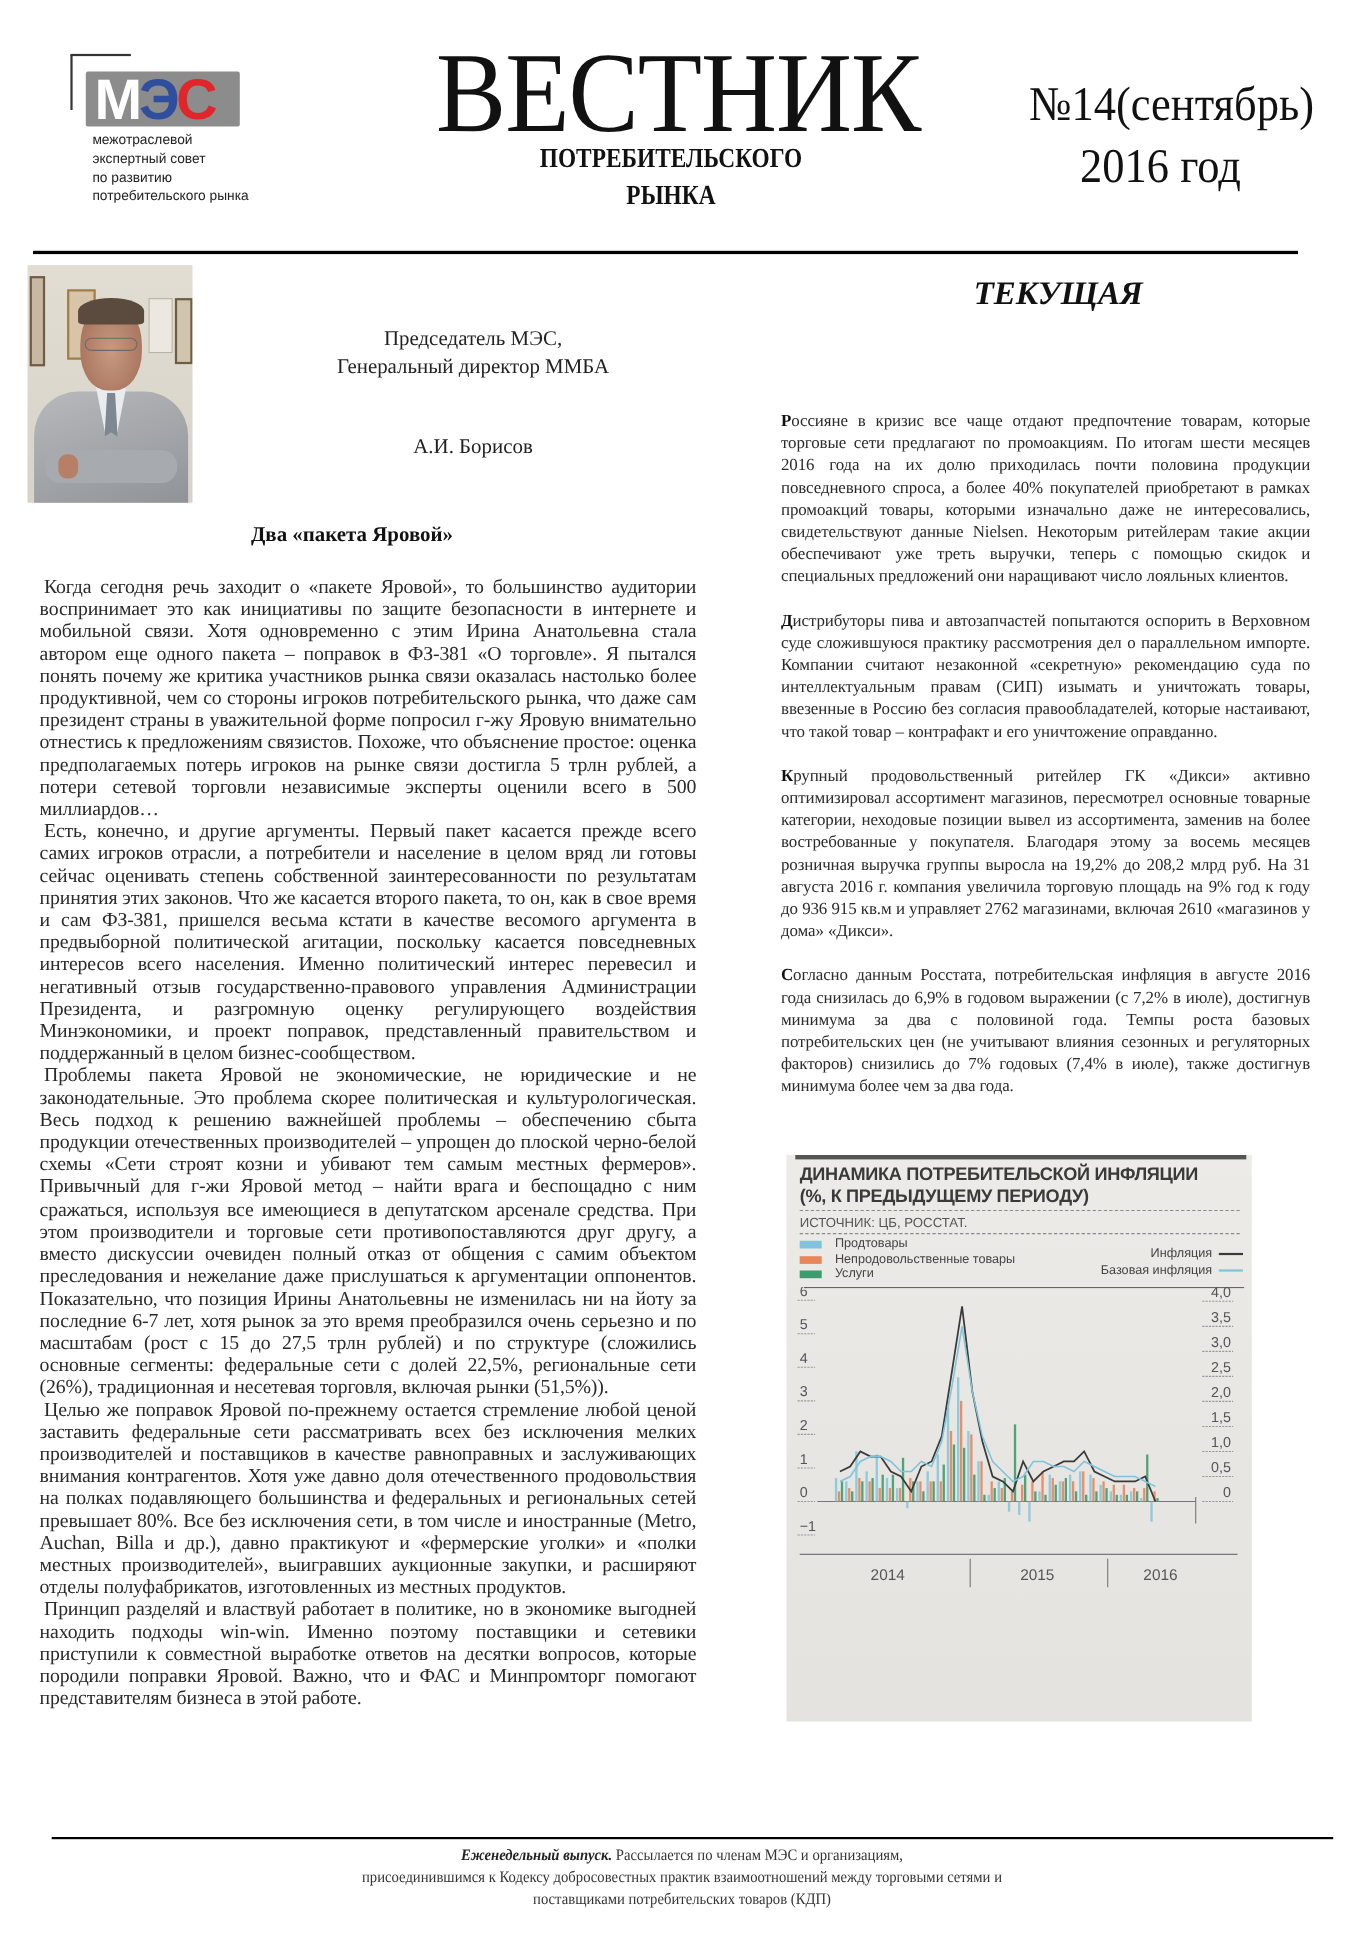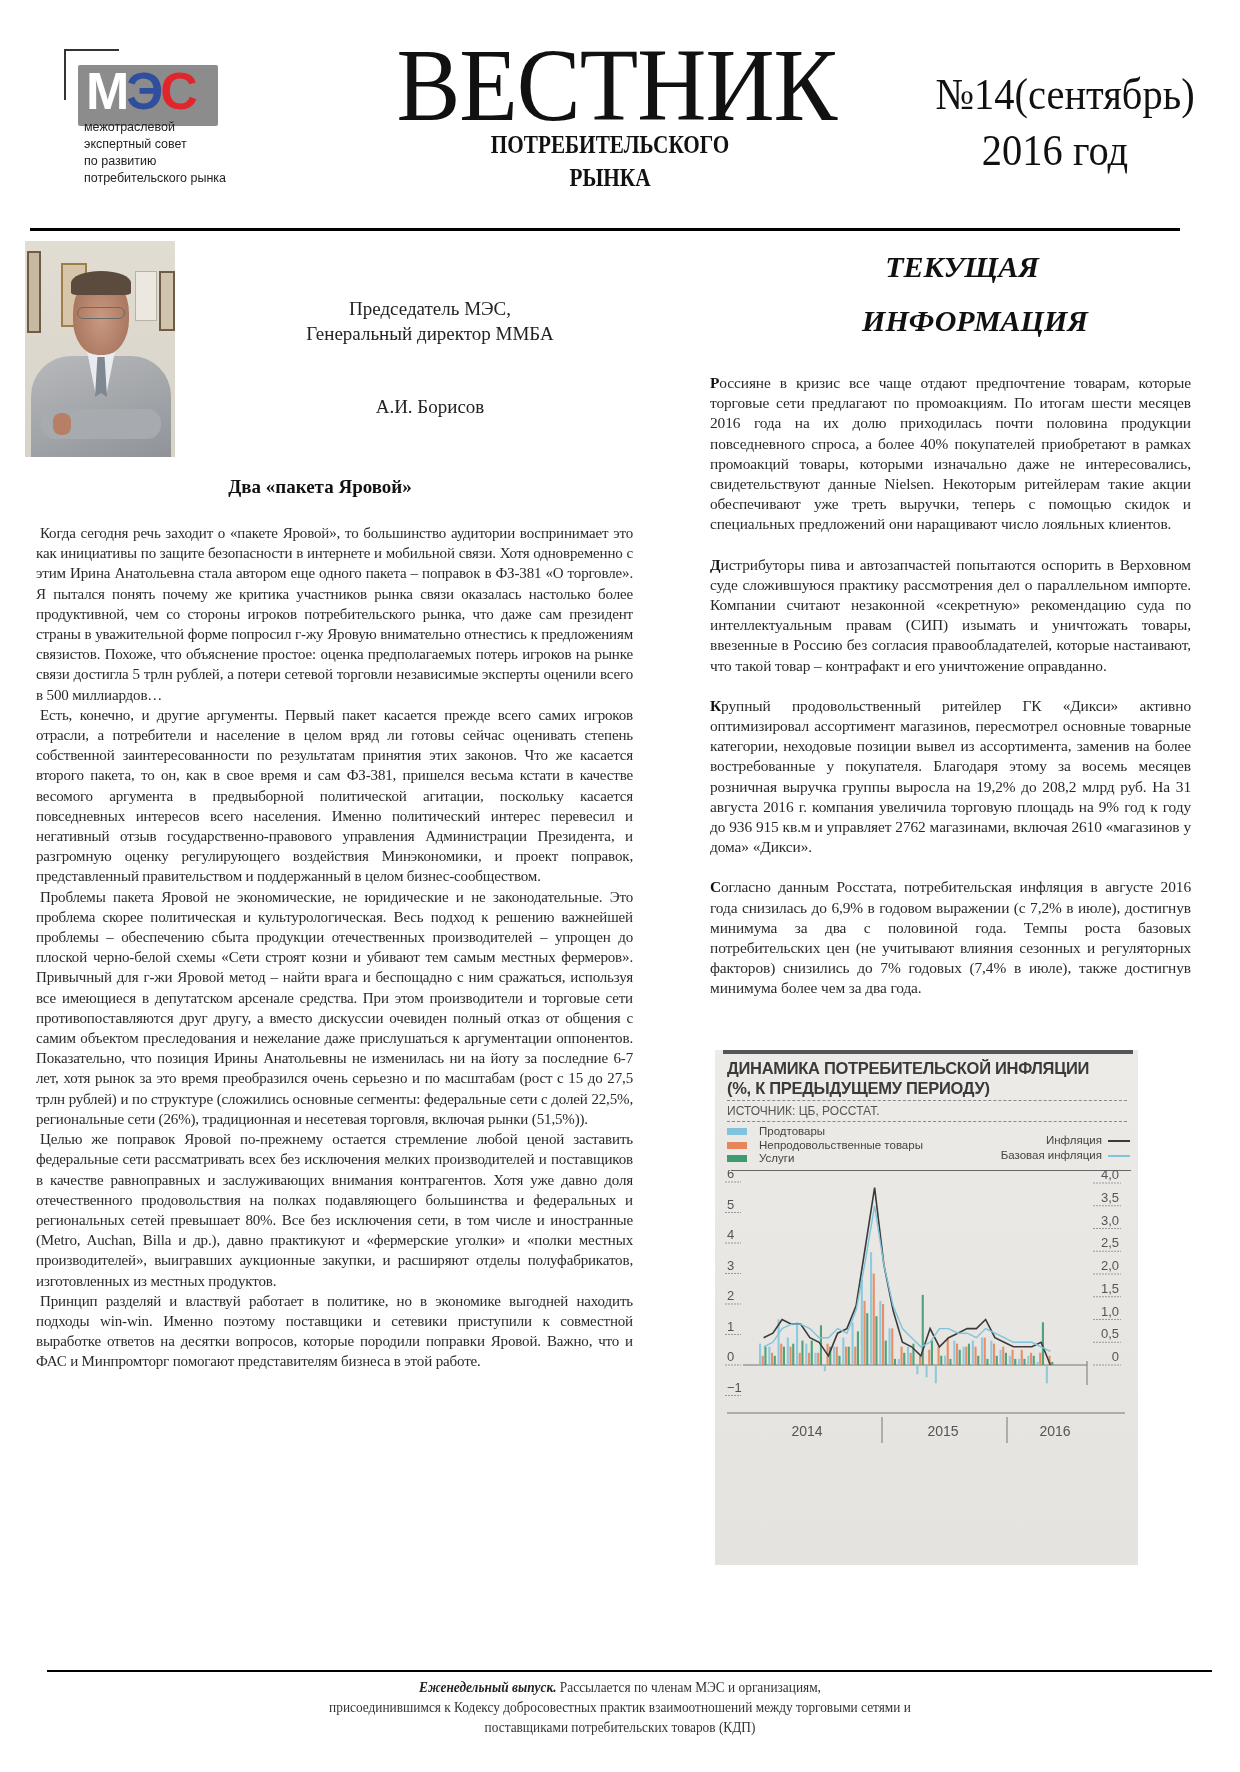--- a/index.html
+++ b/index.html
@@ -2,21 +2,21 @@
 <html><head>
 <meta charset="utf-8">
 <style>
   * { box-sizing: border-box; margin: 0; padding: 0; }
   html, body { width: 1240px; height: 1772px; background: #ffffff; overflow: hidden; }
   body { position: relative; font-family: "Liberation Serif", "DejaVu Serif", serif; color: #1a1a1a; }
 
   
   .logo-corner-v { position: absolute; left: 64px; top: 50px; width: 2px; height: 50px; background: #333; }
   .logo-corner-h { position: absolute; left: 64px; top: 49px; width: 55px; height: 2px; background: #333; }
-  .logo-box { position: absolute; left: 78px; top: 65px; width: 140px; height: 61px; background: #8c8c8c; border-radius: 2px; overflow: hidden; }
+  .logo-box { position: absolute; left: 78px; top: 65px; width: 140px; height: 50px; background: #8c8c8c; border-radius: 2px; overflow: hidden; }
   .logo-letters { position: absolute; left: 8px; top: -4px; font-family: "Liberation Sans", "DejaVu Sans", sans-serif; font-weight: bold; font-size: 52px; letter-spacing: -3px; line-height: 60px; }
   .logo-m { color: #ffffff; }
   .logo-e { color: #2f4f9e; }
   .logo-s { color: #e0262b; }
   .logo-caption { position: absolute; left: 84px; top: 119px; font-family: "Liberation Sans", "DejaVu Sans", sans-serif; font-size: 12.5px; line-height: 17px; color: #222; }
 
   .masthead-title { position: absolute; left: 378px; top: 30px; width: 460px; text-align: center; font-size: 104px; line-height: 110px; letter-spacing: -1px; transform: scaleX(0.92); transform-origin: center; color: #111; }
   .masthead-sub { position: absolute; left: 420px; top: 128px; width: 380px; text-align: center; font-size: 25px; line-height: 33px; font-weight: bold; transform: scaleX(0.85); color: #111; }
   .issue-number { position: absolute; left: 895px; top: 70px; width: 340px; text-align: center; font-size: 44px; line-height: 50px; color: #111; transform: scaleX(0.92); }
   .issue-year { position: absolute; left: 895px; top: 126px; width: 320px; text-align: center; font-size: 44px; line-height: 50px; color: #111; transform: scaleX(0.92); }
@@ -35,21 +35,21 @@
   .portrait .head { position: absolute; left: 48px; top: 34px; width: 56px; height: 80px; border-radius: 48% 48% 44% 44%; background: radial-gradient(ellipse at 50% 55%,#c99980 0%,#a6735c 80%); }
   .portrait .hair { position: absolute; left: 46px; top: 30px; width: 60px; height: 24px; border-radius: 50% 50% 10% 10%; background: #5b4a3e; }
   .portrait .glasses { position: absolute; left: 52px; top: 66px; width: 48px; height: 12px; border: 1px solid #6a6a6a; border-radius: 6px; }
   .portrait .arms { position: absolute; left: 16px; top: 168px; width: 120px; height: 30px; background: #a7aaae; border-radius: 14px; }
   .portrait .hand { position: absolute; left: 28px; top: 172px; width: 18px; height: 22px; background: #b78066; border-radius: 8px; }
 
   .author-block { position: absolute; left: 220px; top: 296px; width: 420px; text-align: center; font-size: 19px; line-height: 25px; color: #222; }
   .author-name { position: absolute; left: 220px; top: 394px; width: 420px; text-align: center; font-size: 19px; line-height: 25px; color: #222; }
   .article-title { position: absolute; left: 100px; top: 476px; width: 440px; text-align: center; font-size: 19px; font-weight: bold; color: #111; }
 
-  .left-col { position: absolute; left: 36px; top: 523px; width: 597px; font-size: 15px; line-height: 20.2px; text-align: justify; color: #2a2a2a; letter-spacing: -0.15px; }
+  .left-col { position: absolute; left: 36px; top: 523px; width: 597px; font-size: 18px; line-height: 20.2px; text-align: justify; color: #2a2a2a; letter-spacing: -0.15px; }
   .left-col p { text-indent: 4px; }
   .left-col p + p { }
 
   
   .section-title { position: absolute; left: 780px; top: 240px; width: 410px; text-align: center; font-size: 30px; line-height: 54px; font-weight: bold; font-style: italic; color: #111; padding-right: 20px; }
   .right-col { position: absolute; left: 710px; top: 373px; width: 481px; font-size: 15.4px; line-height: 20.2px; text-align: justify; color: #2a2a2a; letter-spacing: -0.1px; }
   .right-col p + p { margin-top: 20px; }
   .right-col .dropcap { font-weight: bold; color: #111; }
 
   
@@ -125,21 +125,20 @@
 <div class="left-col">
   <p>Когда сегодня речь заходит о «пакете Яровой», то большинство аудитории воспринимает это как инициативы по защите безопасности в интернете и мобильной связи. Хотя одновременно с этим Ирина Анатольевна стала автором еще одного пакета – поправок в ФЗ-381 «О торговле». Я пытался понять почему же критика участников рынка связи оказалась настолько более продуктивной, чем со стороны игроков потребительского рынка, что даже сам президент страны в уважительной форме попросил г-жу Яровую внимательно отнестись к предложениям связистов. Похоже, что объяснение простое: оценка предполагаемых потерь игроков на рынке связи достигла 5 трлн рублей, а потери сетевой торговли независимые эксперты оценили всего в 500 миллиардов…</p>
   <p>Есть, конечно, и другие аргументы. Первый пакет касается прежде всего самих игроков отрасли, а потребители и население в целом вряд ли готовы сейчас оценивать степень собственной заинтересованности по результатам принятия этих законов. Что же касается второго пакета, то он, как в свое время и сам ФЗ-381, пришелся весьма кстати в качестве весомого аргумента в предвыборной политической агитации, поскольку касается повседневных интересов всего населения. Именно политический интерес перевесил и негативный отзыв государственно-правового управления Администрации Президента, и разгромную оценку регулирующего воздействия Минэкономики, и проект поправок, представленный правительством и поддержанный в целом бизнес-сообществом.</p>
   <p>Проблемы пакета Яровой не экономические, не юридические и не законодательные. Это проблема скорее политическая и культурологическая. Весь подход к решению важнейшей проблемы – обеспечению сбыта продукции отечественных производителей – упрощен до плоской черно-белой схемы «Сети строят козни и убивают тем самым местных фермеров». Привычный для г-жи Яровой метод – найти врага и беспощадно с ним сражаться, используя все имеющиеся в депутатском арсенале средства. При этом производители и торговые сети противопоставляются друг другу, а вместо дискуссии очевиден полный отказ от общения с самим объектом преследования и нежелание даже прислушаться к аргументации оппонентов. Показательно, что позиция Ирины Анатольевны не изменилась ни на йоту за последние 6-7 лет, хотя рынок за это время преобразился очень серьезно и по масштабам (рост с 15 до 27,5 трлн рублей) и по структуре (сложились основные сегменты: федеральные сети с долей 22,5%, региональные сети (26%), традиционная и несетевая торговля, включая рынки (51,5%)).</p>
   <p>Целью же поправок Яровой по-прежнему остается стремление любой ценой заставить федеральные сети рассматривать всех без исключения мелких производителей и поставщиков в качестве равноправных и заслуживающих внимания контрагентов. Хотя уже давно доля отечественного продовольствия на полках подавляющего большинства и федеральных и региональных сетей превышает 80%. Все без исключения сети, в том числе и иностранные (Metro, Auchan, Billa и др.), давно практикуют и «фермерские уголки» и «полки местных производителей», выигравших аукционные закупки, и расширяют отделы полуфабрикатов, изготовленных из местных продуктов.</p>
   <p>Принцип разделяй и властвуй работает в политике, но в экономике выгодней находить подходы win-win. Именно поэтому поставщики и сетевики приступили к совместной выработке ответов на десятки вопросов, которые породили поправки Яровой. Важно, что и ФАС и Минпромторг помогают представителям бизнеса в этой работе.</p>
 </div>
 
 <div class="section-title">
   <div style="padding-right:26px;">ТЕКУЩАЯ</div>
-  <div>ИНФОРМАЦИЯ</div>
 </div>
 
 <div class="right-col">
   <p><span class="dropcap">Р</span><span>оссияне в кризис все чаще отдают предпочтение товарам, которые торговые сети предлагают по промоакциям. По итогам шести месяцев 2016 года на их долю приходилась почти половина продукции повседневного спроса, а более 40% покупателей приобретают в рамках промоакций товары, которыми изначально даже не интересовались, свидетельствуют данные Nielsen. Некоторым ритейлерам такие акции обеспечивают уже треть выручки, теперь с помощью скидок и специальных предложений они наращивают число лояльных клиентов.</span></p>
   <p><span class="dropcap">Д</span><span>истрибуторы пива и автозапчастей попытаются оспорить в Верховном суде сложившуюся практику рассмотрения дел о параллельном импорте. Компании считают незаконной «секретную» рекомендацию суда по интеллектуальным правам (СИП) изымать и уничтожать товары, ввезенные в Россию без согласия правообладателей, которые настаивают, что такой товар – контрафакт и его уничтожение оправданно.</span></p>
   <p><span class="dropcap">К</span><span>рупный продовольственный ритейлер ГК «Дикси» активно оптимизировал ассортимент магазинов, пересмотрел основные товарные категории, неходовые позиции вывел из ассортимента, заменив на более востребованные у покупателя. Благодаря этому за восемь месяцев розничная выручка группы выросла на 19,2% до 208,2 млрд руб. На 31 августа 2016 г. компания увеличила торговую площадь на 9% год к году до 936 915 кв.м и управляет 2762 магазинами, включая 2610 «магазинов у дома» «Дикси».</span></p>
   <p><span class="dropcap">С</span><span>огласно данным Росстата, потребительская инфляция в августе 2016 года снизилась до 6,9% в годовом выражении (с 7,2% в июле), достигнув минимума за два с половиной года. Темпы роста базовых потребительских цен (не учитывают влияния сезонных и регуляторных факторов) снизились до 7% годовых (7,4% в июле), также достигнув минимума более чем за два года.</span></p>
 </div>
 
 <div class="chart-box">

